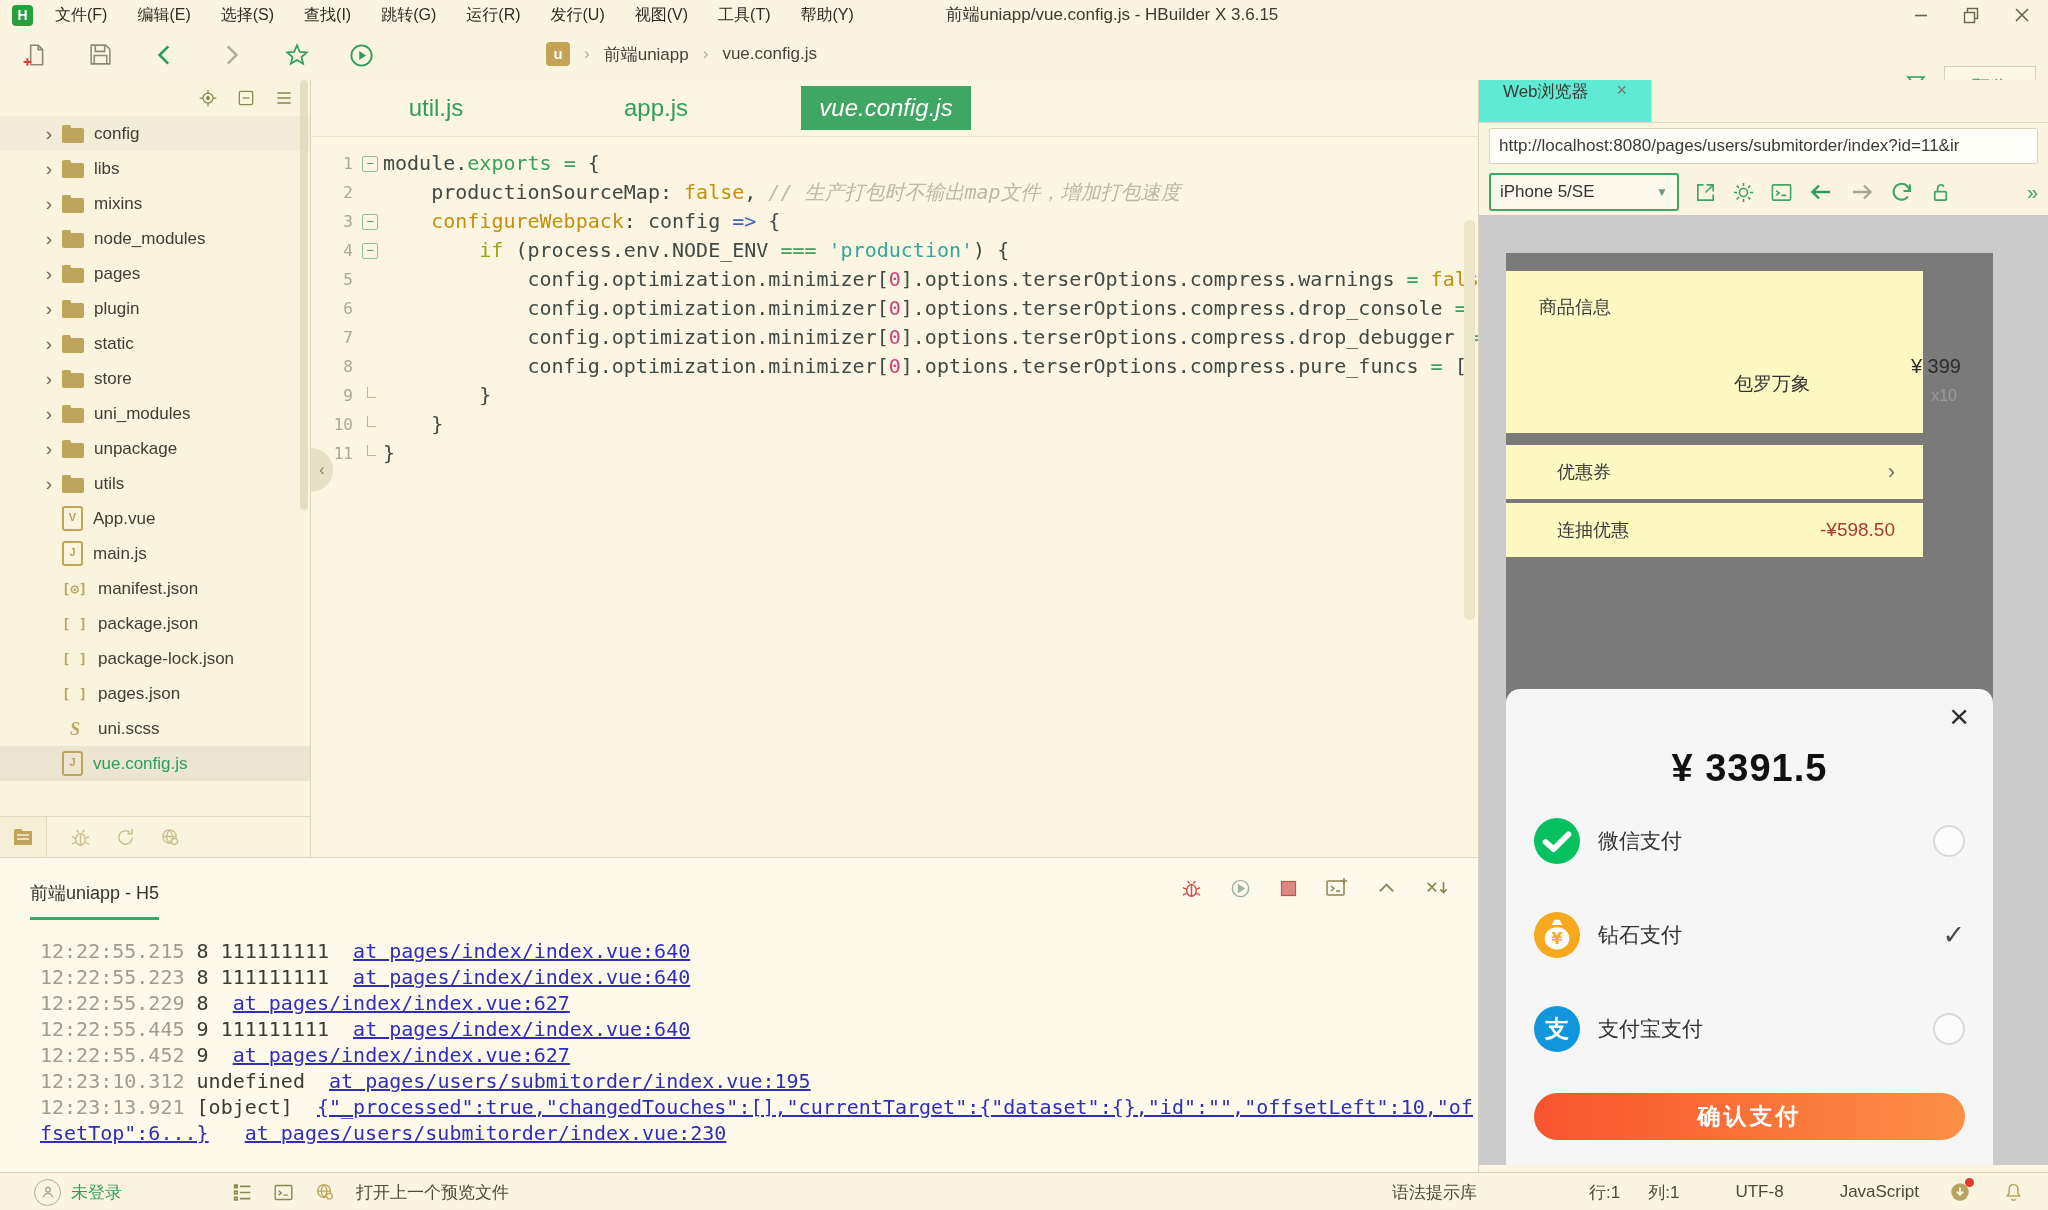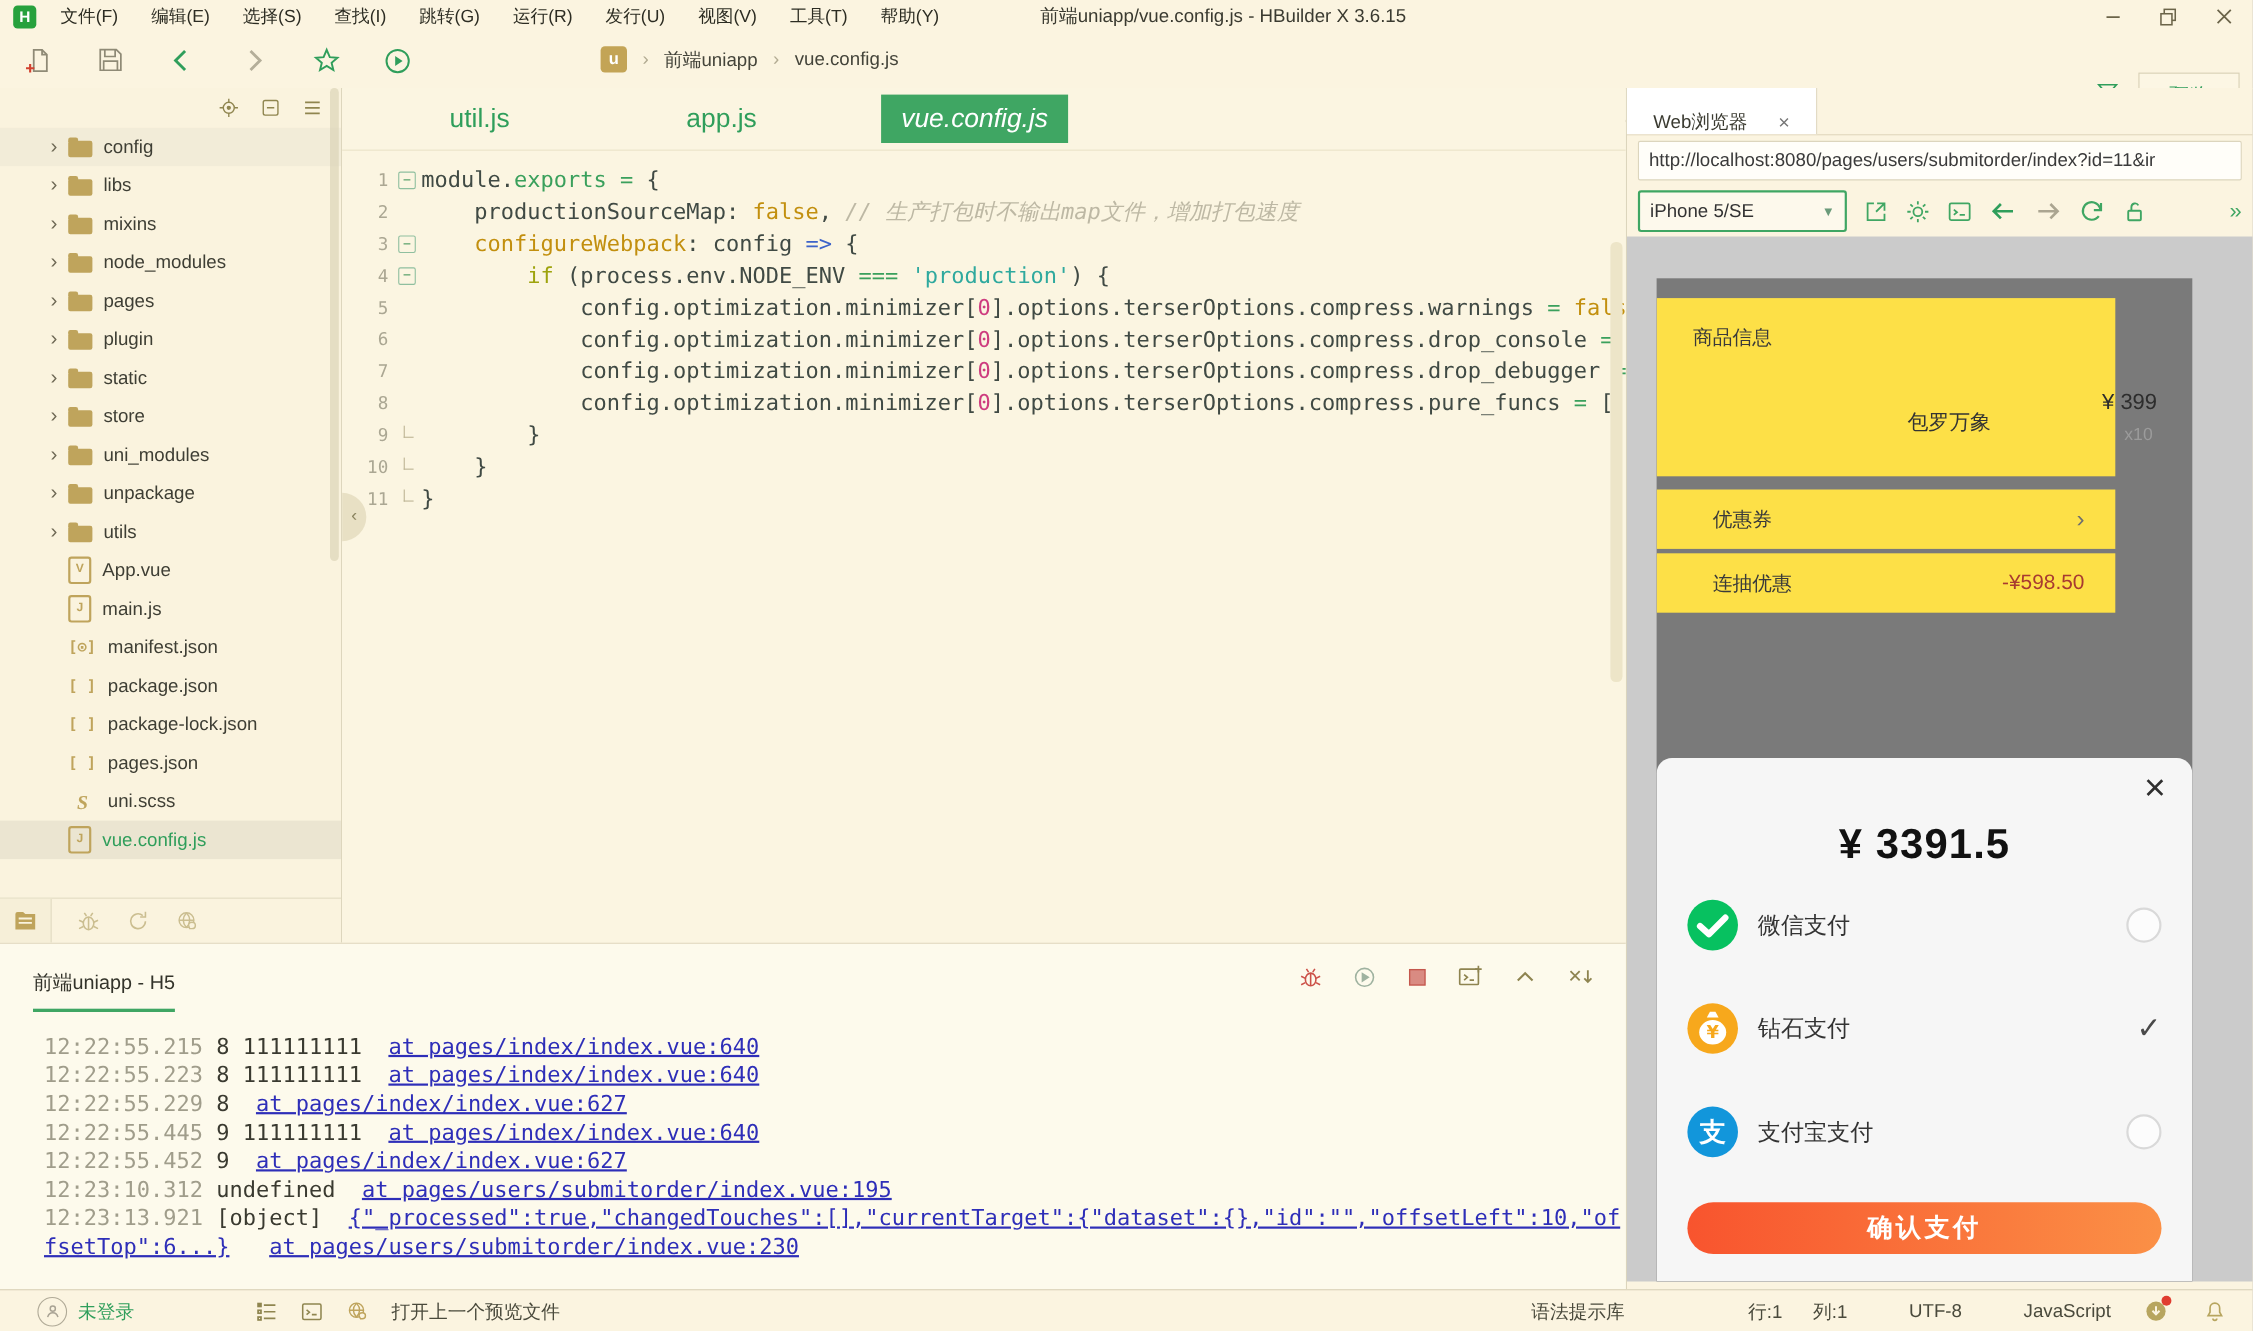--- a/index.html
+++ b/index.html
@@ -76,34 +76,34 @@
   .con-tab{margin-left:30px;padding-bottom:12px;font-size:18px;color:#33332a;border-bottom:3px solid #3FA663;}
   .con-icons{position:absolute;right:28px;top:18px;display:flex;gap:26px;align-items:center;}
   .logs{padding:18px 0 0 40px;font:20px/26px "DejaVu Sans Mono",monospace;color:#3A3A30;}
   .log{white-space:pre-wrap;word-break:break-all;}
   .lt{color:#A09D8B;}
   .lx{color:#3A3A30;}
   .ll{color:#2E2EB8;text-decoration:underline;cursor:pointer;}
   
   .browser{width:570px;height:1092px;border-left:1px solid #D9D2B8;background:#FBF4E0;display:flex;flex-direction:column;}
   .br-tabs{height:42px;display:flex;border-bottom:1px solid #E0D8BE;}
-  .br-tab{width:172px;background:#ffffff;border-right:1px solid #E0D8BE;display:flex;align-items:flex-end;justify-content:center;
+  .br-tab{width:172px;background:#5eead4;border-right:1px solid #E0D8BE;display:flex;align-items:flex-start;justify-content:center;
        font-size:17px;color:#3a3a30;gap:28px;}
   .br-tab .x{color:#777;font-size:18px;}
   .urlrow{height:46px;display:flex;align-items:center;padding:0 10px;}
   .url{flex:1;height:34px;background:#FFFEF9;border:1px solid #DCD5BD;border-radius:2px;font-size:17px;color:#3a3a3a;
        line-height:34px;padding:0 9px;white-space:nowrap;overflow:hidden;}
   .ctlrow{height:46px;display:flex;align-items:center;padding:0 10px;gap:15px;}
   .devsel{width:168px;height:34px;border:2px solid #3FA663;border-radius:3px;display:flex;align-items:center;
        justify-content:space-between;padding:0 9px;font-size:17px;color:#333;background:#FDF9EC;}
   .devsel .car{color:#6B9B7A;font-size:12px;}
   .morechev{margin-left:auto;color:#3FA663;font-size:20px;}
   .br-content{height:950px;background:#CBCBCB;position:relative;}
   .vp{position:absolute;left:27px;top:38px;width:487px;height:912px;background:#7A7A7A;overflow:hidden;}
-  .blk{position:absolute;left:0;width:417px;background:#fde047;}
+  .blk{position:absolute;left:0;width:417px;background:#fef9c3;}
   .dimtxt{color:#3a3a3a;font-size:18px;}
   .p-name{position:absolute;left:228px;top:118px;font-size:19px;color:#333;}
   .p-price{position:absolute;right:32px;top:102px;font-size:20px;color:#2d2d2d;}
   .p-qty{position:absolute;right:36px;top:134px;font-size:16px;color:#9B9B9B;}
   .rowlab{position:absolute;left:51px;top:50%;transform:translateY(-50%);}
   .rowright{position:absolute;right:28px;top:50%;transform:translateY(-50%);}
   
   .modal{position:absolute;left:0;bottom:0;width:487px;height:476px;background:#F6F6F6;border-radius:14px 14px 0 0;}
   .m-close{position:absolute;right:24px;top:8px;font-size:34px;font-weight:300;color:#2f2f2f;cursor:pointer;}
   .m-total{position:absolute;left:0;top:58px;width:100%;text-align:center;font-size:38px;font-weight:bold;color:#111;letter-spacing:1px;}

